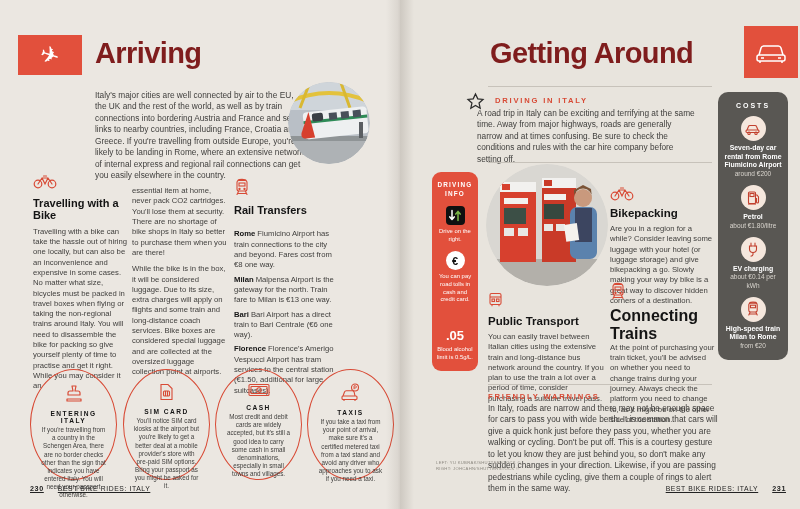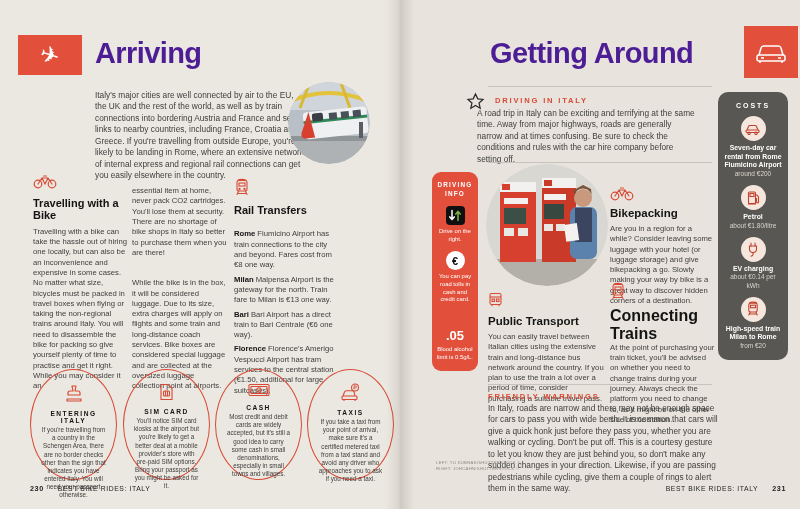--- a/index.html
+++ b/index.html
@@ -3,34 +3,34 @@
 <meta charset="utf-8">
 <style>
   html,body{margin:0;padding:0;background:#d8d4cd;}
   .spread{position:relative;width:800px;height:509px;background:#e9e5df;overflow:hidden;
           font-family:"Liberation Sans",sans-serif;color:#3f3e3c;}
   .abs{position:absolute;}
   .page-left{left:0;top:0;width:400px;height:509px;background:#ebe7e1;}
   .page-right{left:400px;top:0;width:400px;height:509px;background:#e8e4dd;}
   .gutter{left:386px;top:0;width:28px;height:509px;
           background:linear-gradient(90deg,rgba(0,0,0,0) 0%,rgba(80,70,60,.10) 42%,rgba(80,70,60,.17) 52%,rgba(0,0,0,0) 100%);}
-  .h1{font-weight:bold;font-size:29px;letter-spacing:-.6px;color:#4c1d95;}
+  .h1{font-weight:bold;font-size:29px;letter-spacing:-.6px;color:#7f1d1d;}
   .intro{font-size:8.3px;line-height:1.38;}
   .small{font-size:7.7px;line-height:1.34;}
   .colhead{font-weight:bold;font-size:11px;line-height:1.12;color:#141414;}
   .redhead{color:#d84a35;font-weight:bold;font-size:7.6px;letter-spacing:1.8px;}
   .rule{height:1px;background:#c7c2ba;}
   .redbox{background:#e2503c;display:flex;align-items:center;justify-content:center;}
   .rail-item{margin-bottom:4px;}
   .rail-item b{color:#141414;margin-right:2px;}
   .oval{width:87px;height:111px;border:1px solid #d84a35;border-radius:50%;box-sizing:border-box;
         text-align:center;padding:13px 9px 0;background:transparent;}
   .oval-title{font-size:6.6px;font-weight:bold;letter-spacing:1.5px;color:#141414;margin:3px 0 2px;}
   .oval-text{font-size:6.3px;line-height:1.3;}
-  .footer{font-size:6.8px;letter-spacing:.6px;color:#222;display:flex;gap:14px;align-items:baseline;}
+  .footer{font-size:6.8px;letter-spacing:.6px;color:#222;display:flex;gap:14px;align-items:baseline;text-decoration:underline;}
   .footer b{font-size:7.2px;}
   .dinfo{width:46px;background:#e2503c;border-radius:9px;color:#fff;text-align:center;
          padding:9px 4px 10px;box-sizing:border-box;}
   .dinfo-head{font-weight:bold;font-size:6.4px;letter-spacing:1.2px;line-height:1.4;}
   .dinfo-cap{font-size:5.9px;line-height:1.3;margin-top:3px;}
   .dinfo-big{font-weight:bold;font-size:13px;margin-top:24px;}
   .sign{width:19px;height:19px;background:#101010;border-radius:4px;margin:7px auto 0;
         display:flex;align-items:center;justify-content:center;}
   .eurocircle{width:19px;height:19px;background:#fff;border-radius:50%;margin:8px auto 0;
         display:flex;align-items:center;justify-content:center;color:#111;font-weight:bold;font-size:11px;}
@@ -91,21 +91,21 @@
           <circle cx="5" cy="10" r="3.8"></circle>
             <circle cx="19" cy="10" r="3.8"></circle>
           <path d="M5 10 L9 4 h6 l4 6 M9 4 L12 10 L15 4 M10.5 2 h3"></path>
         </g>
       </svg>
       <div class="colhead" style="margin:4px 0 5px;">Travelling with a Bike</div>
       <div class="small">Travelling with a bike can take the hassle out of hiring one locally, but can also be an inconvenience and expensive in some cases. No matter what size, bicycles must be packed in travel boxes when flying or taking the non-regional trains around Italy. You will need to disassemble the bike for packing so give yourself plenty of time to practise and get it right. While you may consider it an</div>
     </div>
 
     <div class="abs" style="left:132px;top:186px;width:96px;">
-      <div class="small" style="margin-bottom:20px;">essential item at home, never pack CO2 cartridges. You'll lose them at security. There are no shortage of bike shops in Italy so better to purchase them when you are there!</div>
+      <div class="small" style="margin-bottom:6px;">essential item at home, never pack CO2 cartridges. You'll lose them at security. There are no shortage of bike shops in Italy so better to purchase them when you are there!</div>
       <div class="small">While the bike is in the box, it will be considered luggage. Due to its size, extra charges will apply on flights and some train and long-distance coach services. Bike boxes are considered special luggage and are collected at the oversized luggage collection point at airports.</div>
     </div>
 
     <div class="abs" style="left:234px;top:178px;width:100px;">
       <svg width="16" height="19" viewBox="0 0 16 19">
         <g fill="none" stroke="#d84a35" stroke-width="1.1" stroke-linecap="round">
           <path d="M4 2.5 C4 1 12 1 12 2.5"></path>
             <rect x="3" y="2.5" width="10" height="10.5" rx="2"></rect>
           <rect x="5" y="5" width="6" height="3"></rect>
           <circle cx="5.5" cy="11" r="0.6" fill="#d84a35"></circle>

